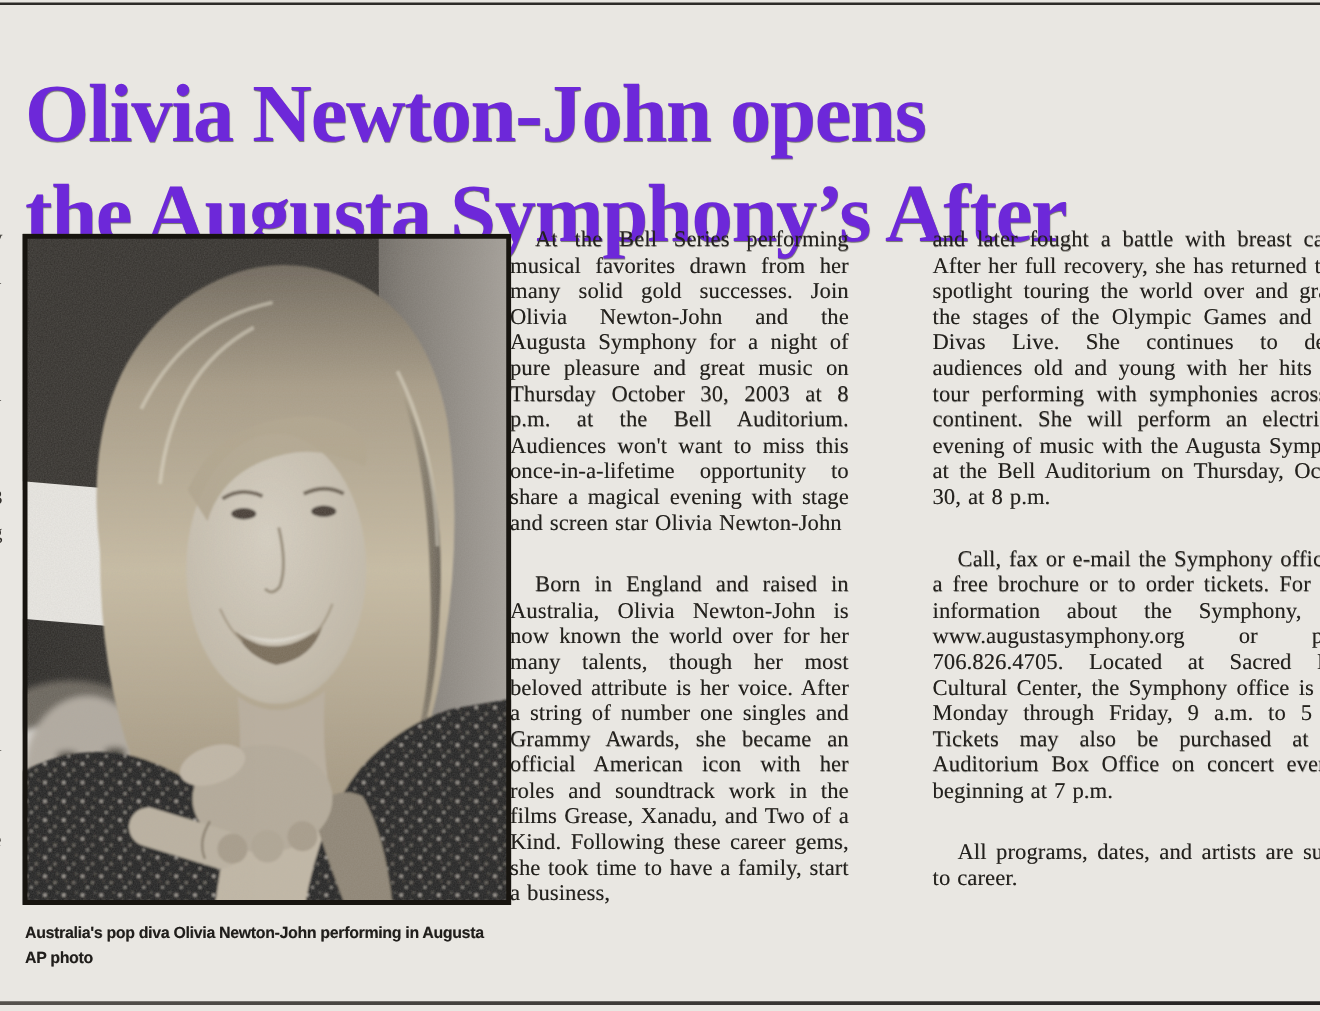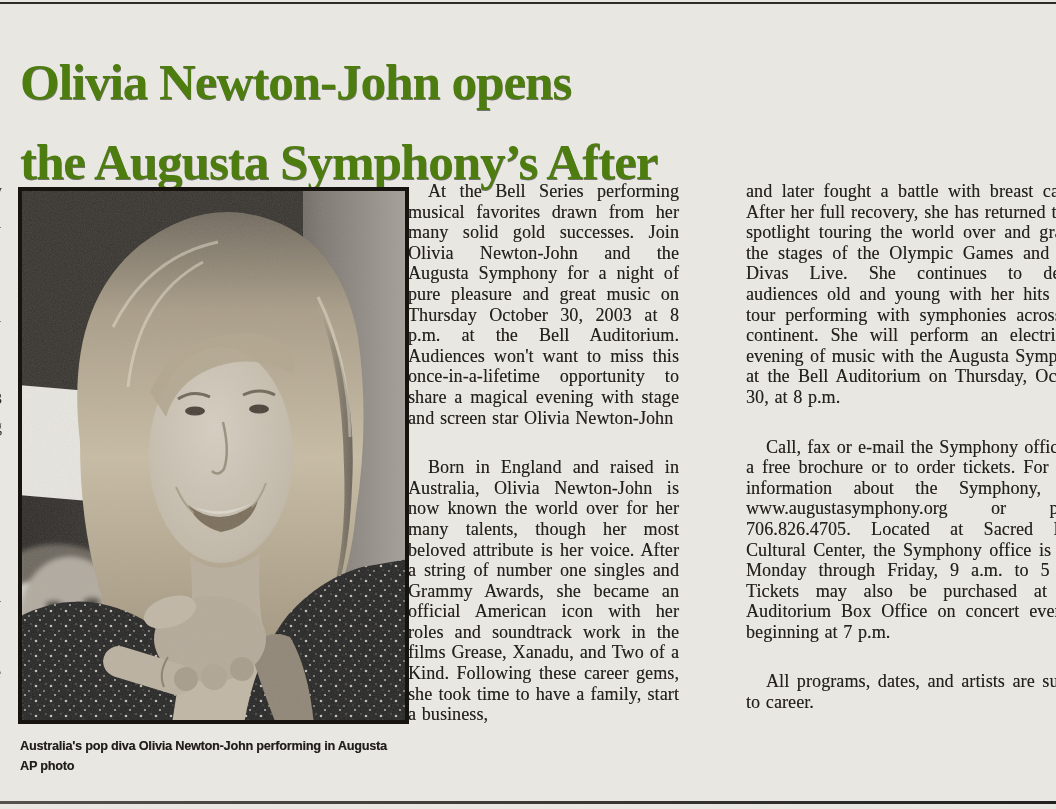--- a/index.html
+++ b/index.html
@@ -17,24 +17,24 @@
     background:#2e2c29;
   }
   .rule-bottom{
     position:absolute;left:0;top:801px;width:1056px;height:3px;
     background:linear-gradient(90deg,#55524d,#232120);
   }
   .headline{
     position:absolute;left:20px;top:8px;width:1010px;
     font-family:"Liberation Serif", serif;
     font-weight:700;
-    font-size:51px;
+    font-size:66px;
     line-height:80px;
     letter-spacing:-1px;
-    color:#4d7c0f;
+    color:#6d28d9;
     text-shadow:0.4px 0.6px 0.6px rgba(23,21,17,.55);
   }
   .photo-figure{
     position:absolute;left:18px;top:187px;width:391px;height:537px;
   }
   .photo-figure svg{display:block;width:391px;height:537px;}
   .photo-caption{
     position:absolute;left:20px;top:736px;width:392px;
     font-family:"Liberation Sans", sans-serif;
     font-weight:700;

